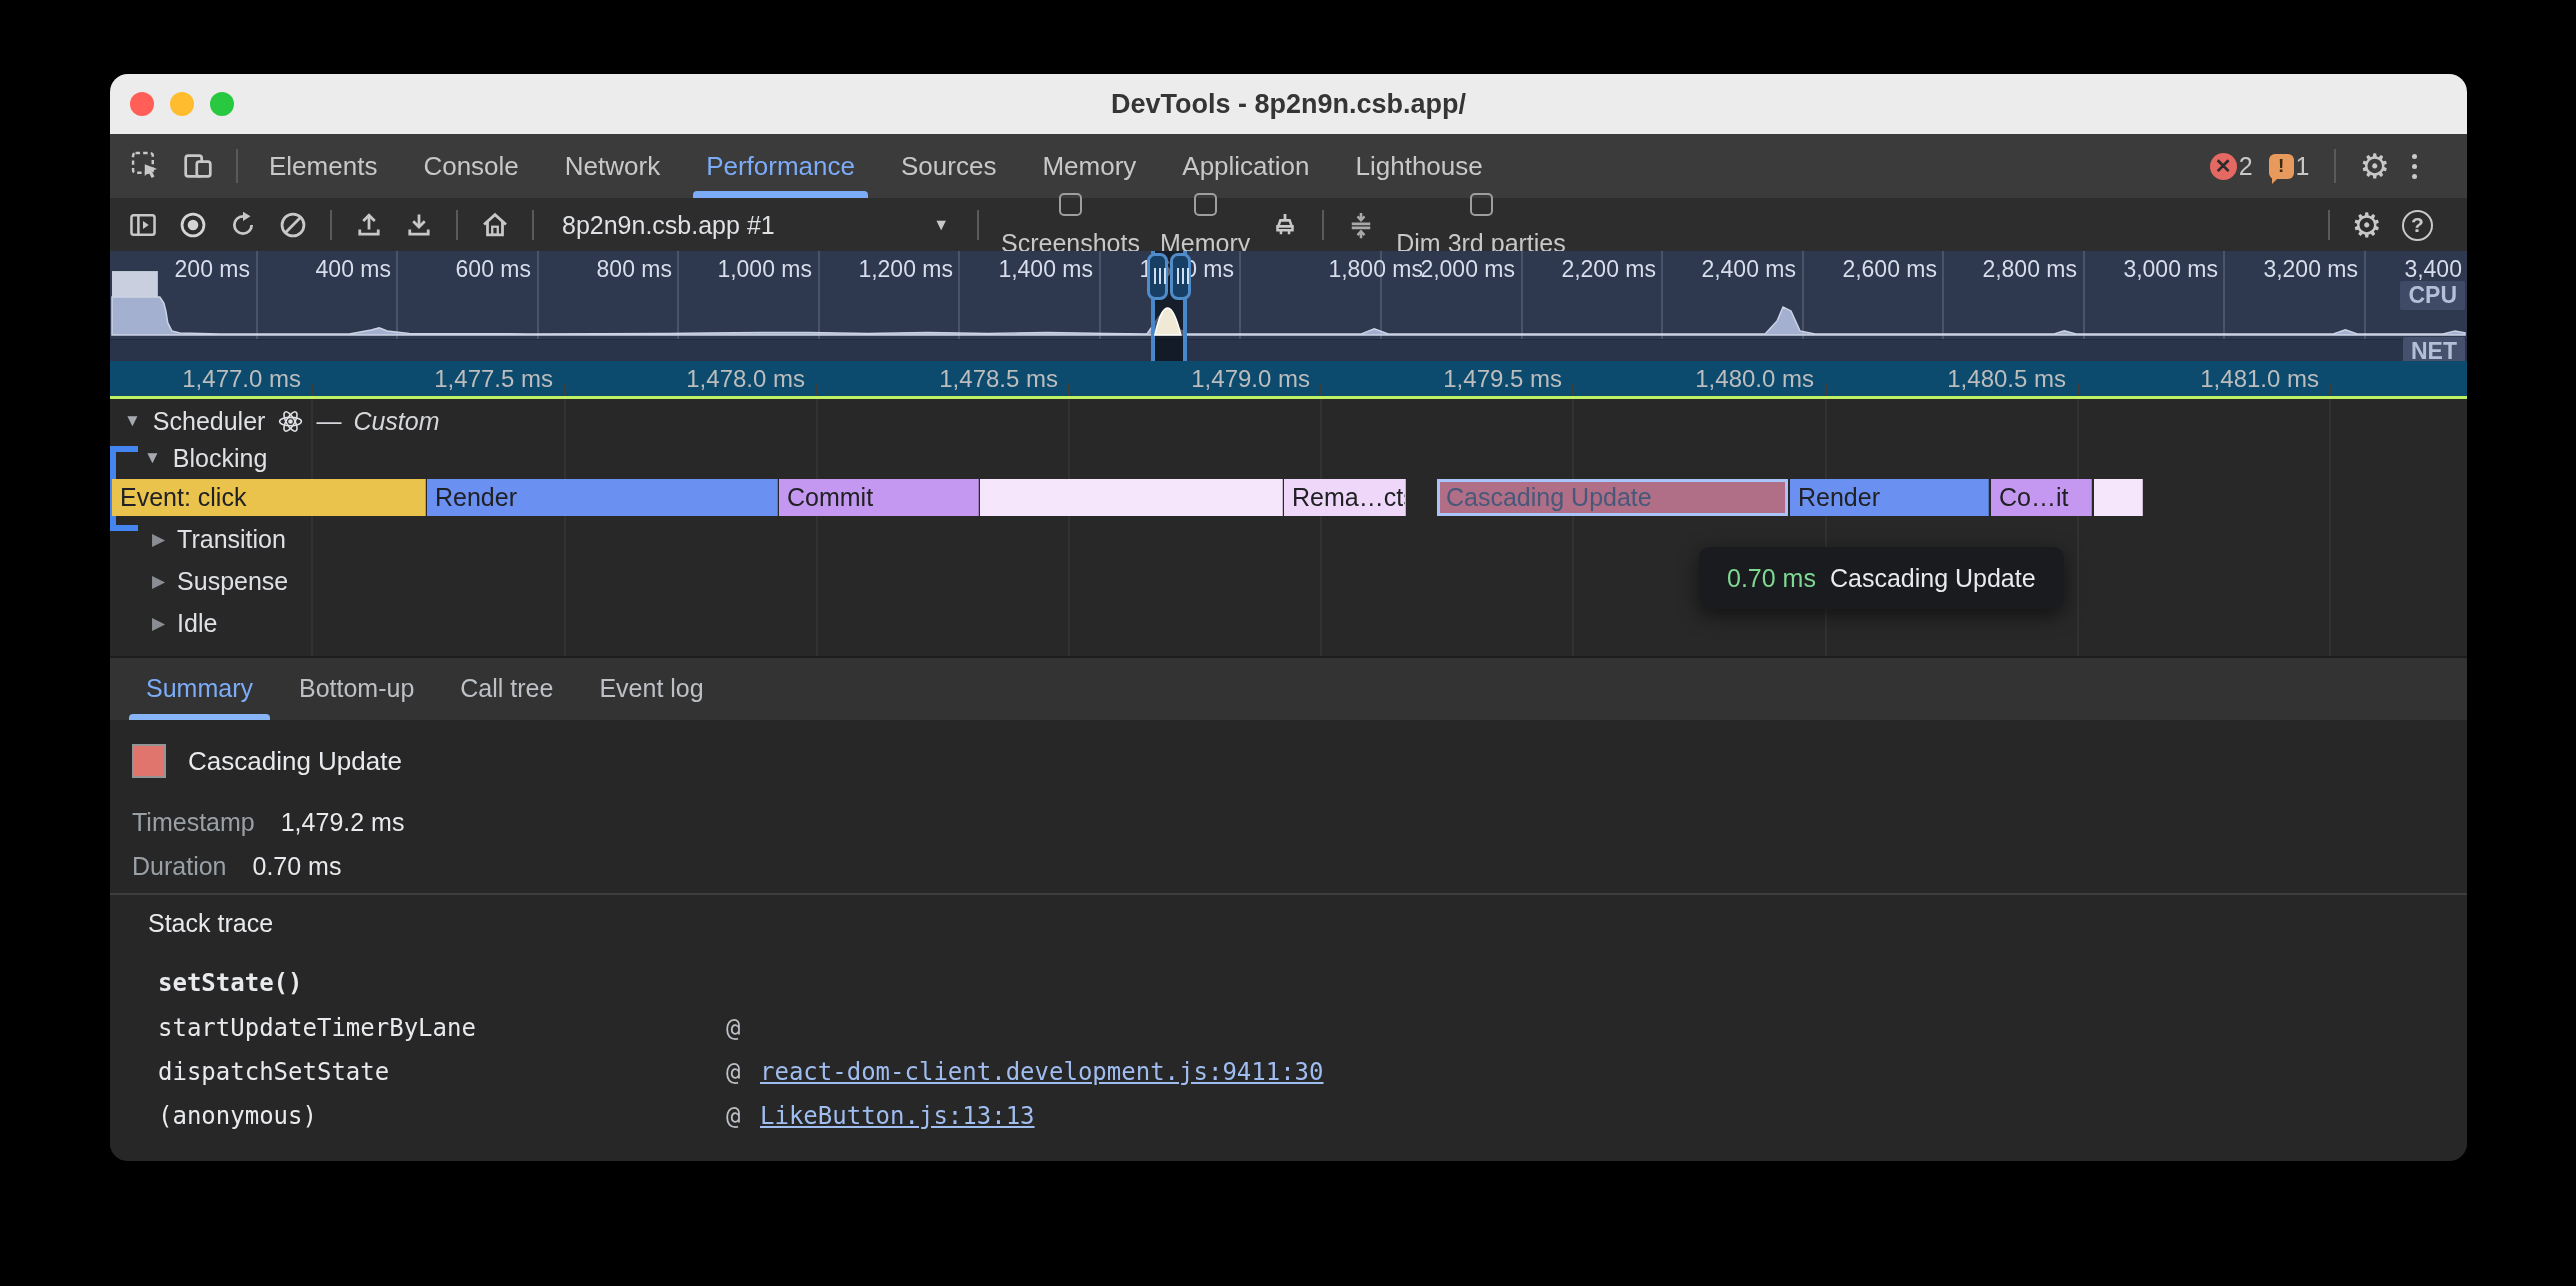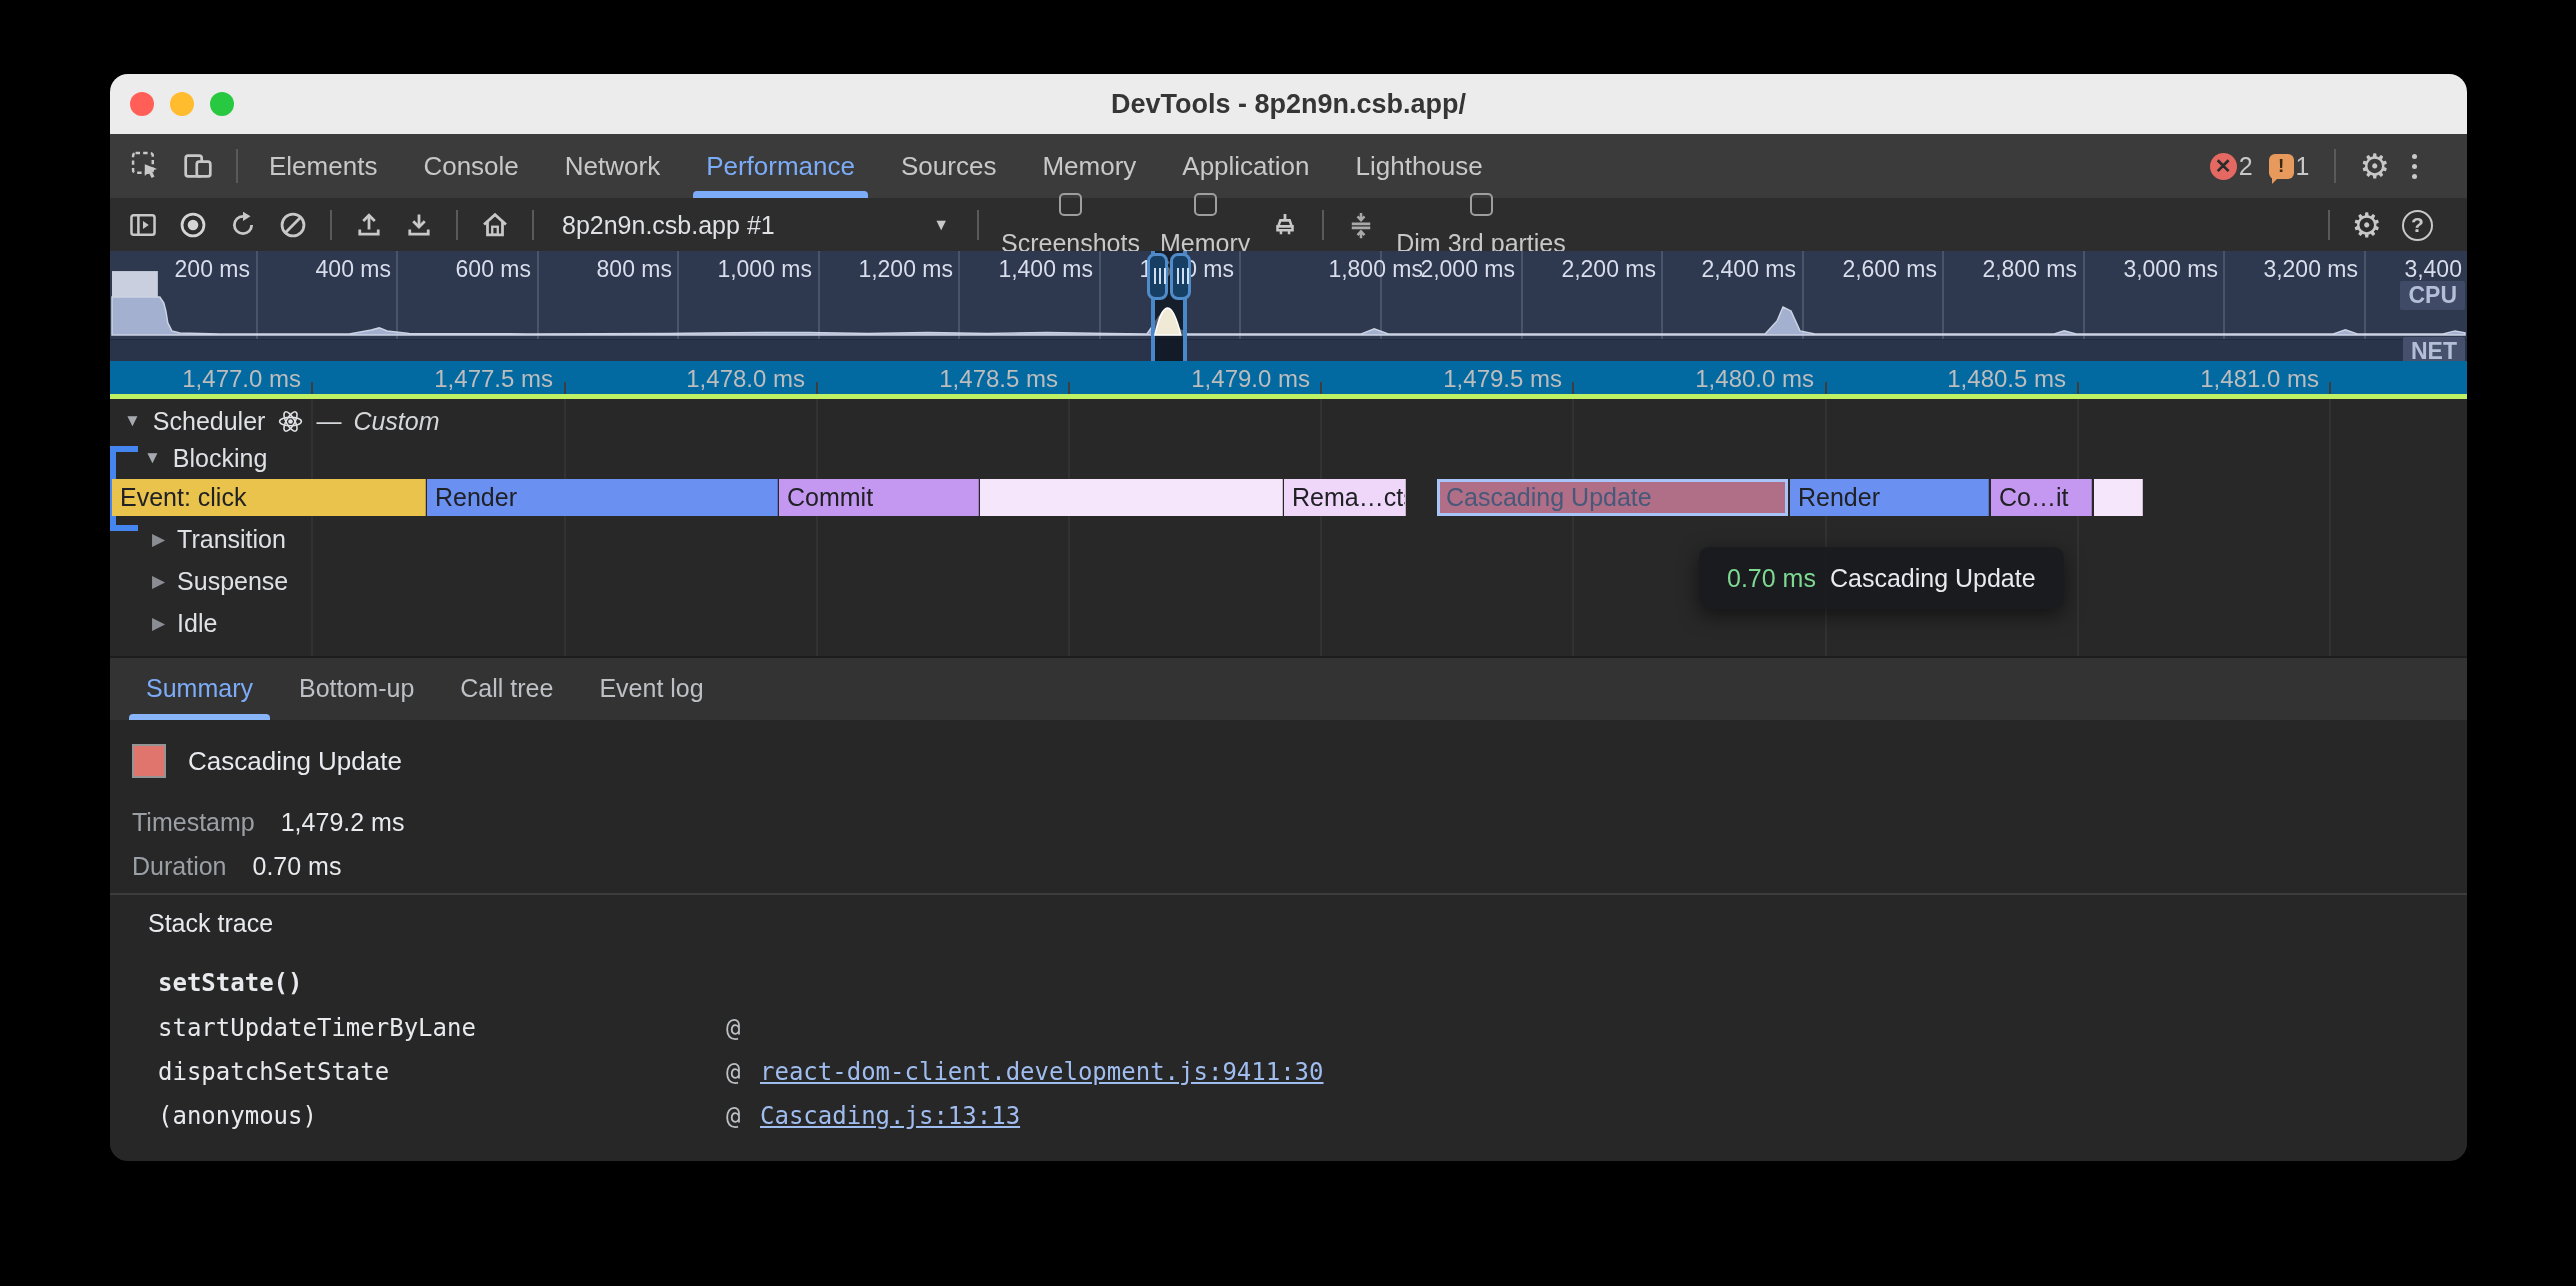--- a/index.html
+++ b/index.html
@@ -58,21 +58,21 @@
   .ov-tag{position:absolute;right:2px;padding:1px 8px;background:rgba(66,78,106,.85);
     color:#b4bed6;font-size:23px;font-weight:bold;border-radius:2px;}
   .cpu-svg,.peak-svg{position:absolute;left:0;top:0;}
   .sel-shade{position:absolute;left:1045px;width:28px;top:0;bottom:0;background:rgba(4,7,12,.55);}
   .sel-line{position:absolute;top:0;bottom:0;width:4px;background:#4887c9;}
   .sel-handle{position:absolute;top:2px;width:21px;height:47px;border-radius:8px;background:#173f63;border:3px solid #4f8cc9;}
   .grip{position:absolute;top:12px;left:4px;width:2px;height:16px;background:#cfe0f2;
     box-shadow:5px 0 0 #cfe0f2,10px 0 0 #cfe0f2;}
 
   
-  .mainruler{position:absolute;left:0;top:287px;width:100%;height:38px;background:#0369a1;border-bottom:5px solid #bef264;}
+  .mainruler{position:absolute;left:0;top:287px;width:100%;height:38px;background:#0c4a6e;border-bottom:3px solid #bef264;}
   .rl-lab{position:absolute;top:4px;width:179px;text-align:right;font-size:24px;color:#bdbdbd;white-space:nowrap;}
   .rl-tick{position:absolute;bottom:0;width:2px;height:12px;background:#3d3d3d;}
 
   
   .trackarea{position:absolute;left:0;top:325px;width:100%;height:257px;background:#282828;overflow:hidden;}
   .tk-line{position:absolute;top:0;bottom:0;width:2px;background:#323232;}
   .trk-row{position:absolute;display:flex;align-items:center;gap:12px;height:36px;font-size:25px;color:#dfe1e5;white-space:nowrap;}
   .tri{font-size:17px;color:#a6aab0;}
   .tri.closed{color:#8a8e94;}
   .custom-dash{color:#d5d7da;}
@@ -434,19 +434,19 @@
           <span class="fr-at mono">@</span>
         </div>
         <div class="frame-row">
           <span class="fr-fn mono">dispatchSetState</span>
           <span class="fr-at mono">@</span>
           <span class="fr-loc mono">react-dom-client.development.js:9411:30</span>
         </div>
         <div class="frame-row">
           <span class="fr-fn mono">(anonymous)</span>
           <span class="fr-at mono">@</span>
-          <span class="fr-loc mono">Cascading.js:13:13</span>
+          <span class="fr-loc mono">LikeButton.js:13:13</span>
         </div>
       </div>
   </div>
 
 </div>
 
 
 </body></html>

